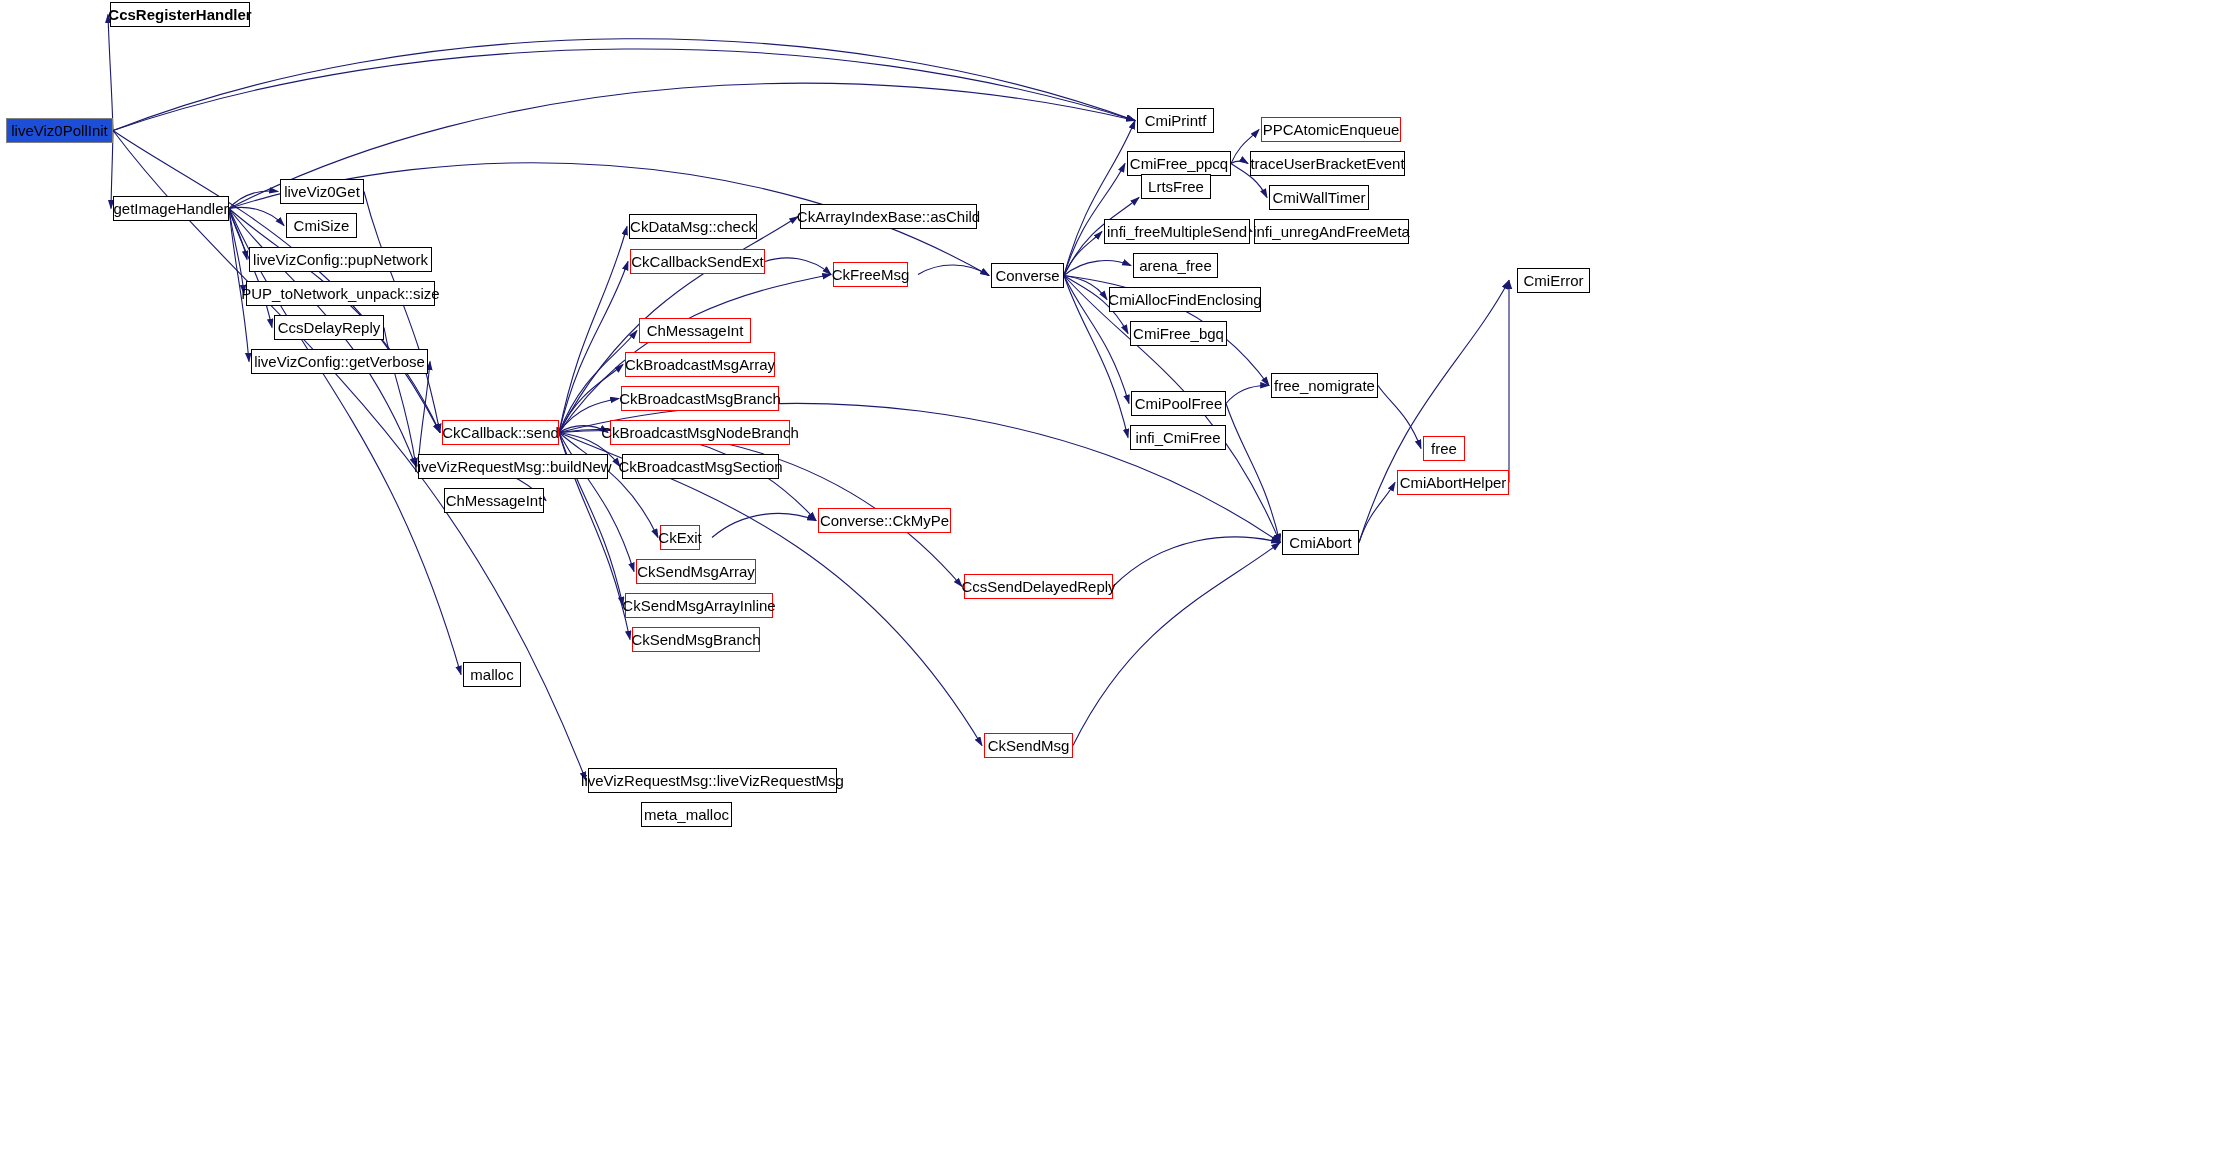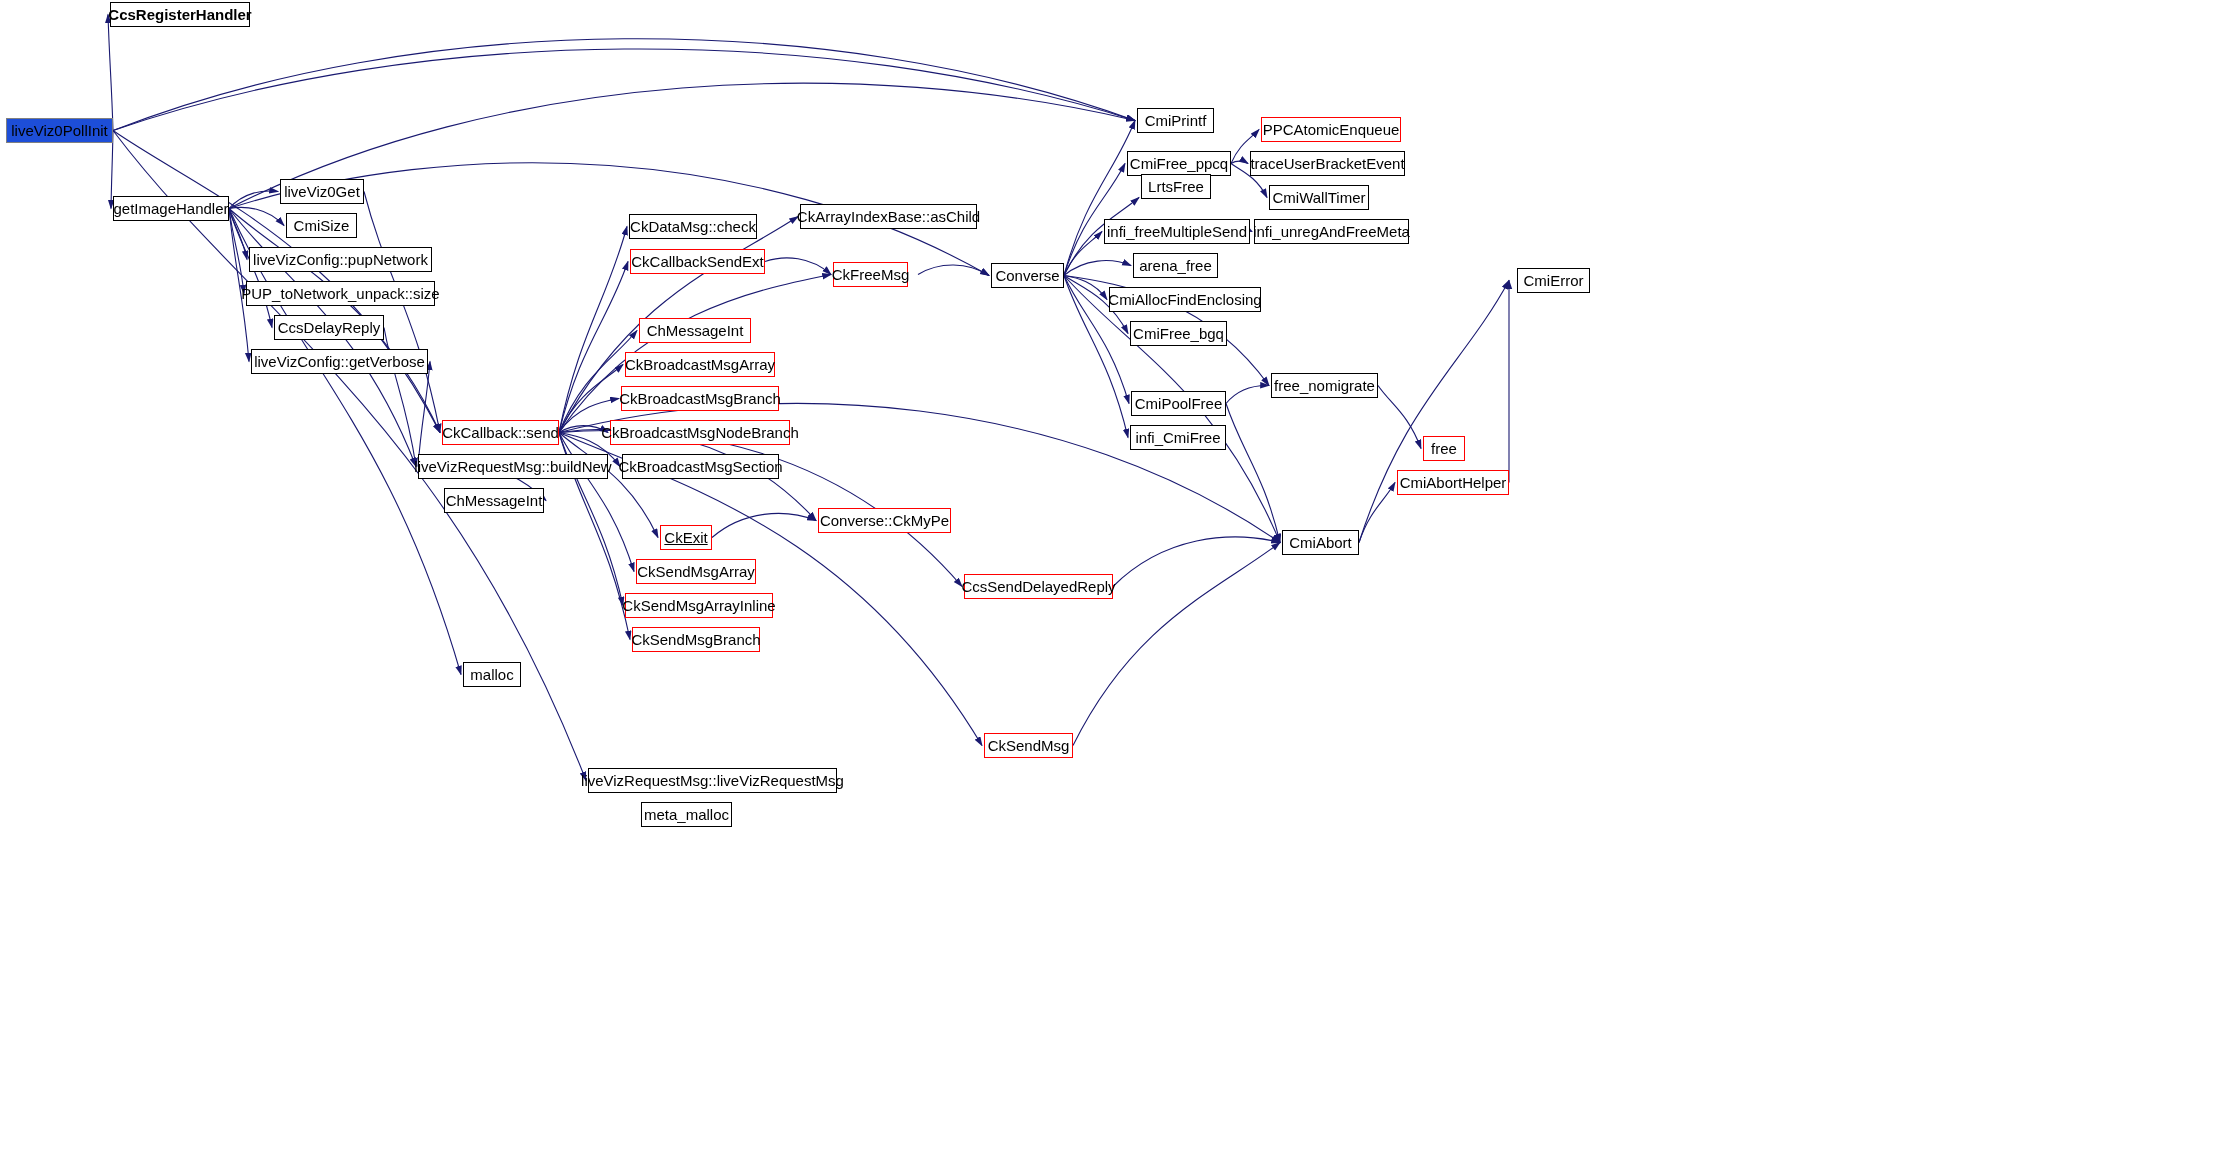--- a/index.html
+++ b/index.html
@@ -131,21 +131,21 @@
       <div class="node" style="left: 463px; top: 662px; width: 58px;">malloc</div>
       <div class="node" style="left: 588px; top: 768px; width: 249px;">liveVizRequestMsg::liveVizRequestMsg</div>
       <div class="node" style="left: 641px; top: 802px; width: 91px;">meta_malloc</div>
       <div class="node" style="left: 629px; top: 214px; width: 128px;">CkDataMsg::check</div>
       <div class="node red" style="left: 630px; top: 249px; width: 135px;">CkCallbackSendExt</div>
       <div class="node red" style="left: 639px; top: 318px; width: 112px;">ChMessageInt</div>
       <div class="node red" style="left: 625px; top: 352px; width: 150px;">CkBroadcastMsgArray</div>
       <div class="node red" style="left: 621px; top: 386px; width: 158px;">CkBroadcastMsgBranch</div>
       <div class="node red" style="left: 610px; top: 420px; width: 180px;">CkBroadcastMsgNodeBranch</div>
       <div class="node" style="left: 622px; top: 454px; width: 157px;">CkBroadcastMsgSection</div>
-      <div class="node red" style="left: 660px; top: 525px; width: 52px; text-decoration: underline;">CkExit</div>
+      <div class="node red" style="left: 660px; top: 525px; width: 40px;">CkExit</div>
       <div class="node red" style="left: 636px; top: 559px; width: 120px;">CkSendMsgArray</div>
       <div class="node red" style="left: 625px; top: 593px; width: 148px;">CkSendMsgArrayInline</div>
       <div class="node red" style="left: 632px; top: 627px; width: 128px;">CkSendMsgBranch</div>
       <div class="node" style="left: 800px; top: 204px; width: 177px;">CkArrayIndexBase::asChild</div>
       <div class="node red" style="left: 833px; top: 262px; width: 75px;">CkFreeMsg</div>
       <div class="node red" style="left: 818px; top: 508px; width: 133px;">Converse::CkMyPe</div>
       <div class="node red" style="left: 964px; top: 574px; width: 149px;">CcsSendDelayedReply</div>
       <div class="node red" style="left: 984px; top: 733px; width: 89px;">CkSendMsg</div>
       <div class="node" style="left: 991px; top: 263px; width: 73px;">Converse</div>
       <div class="node" style="left: 1137px; top: 108px; width: 77px;">CmiPrintf</div>

